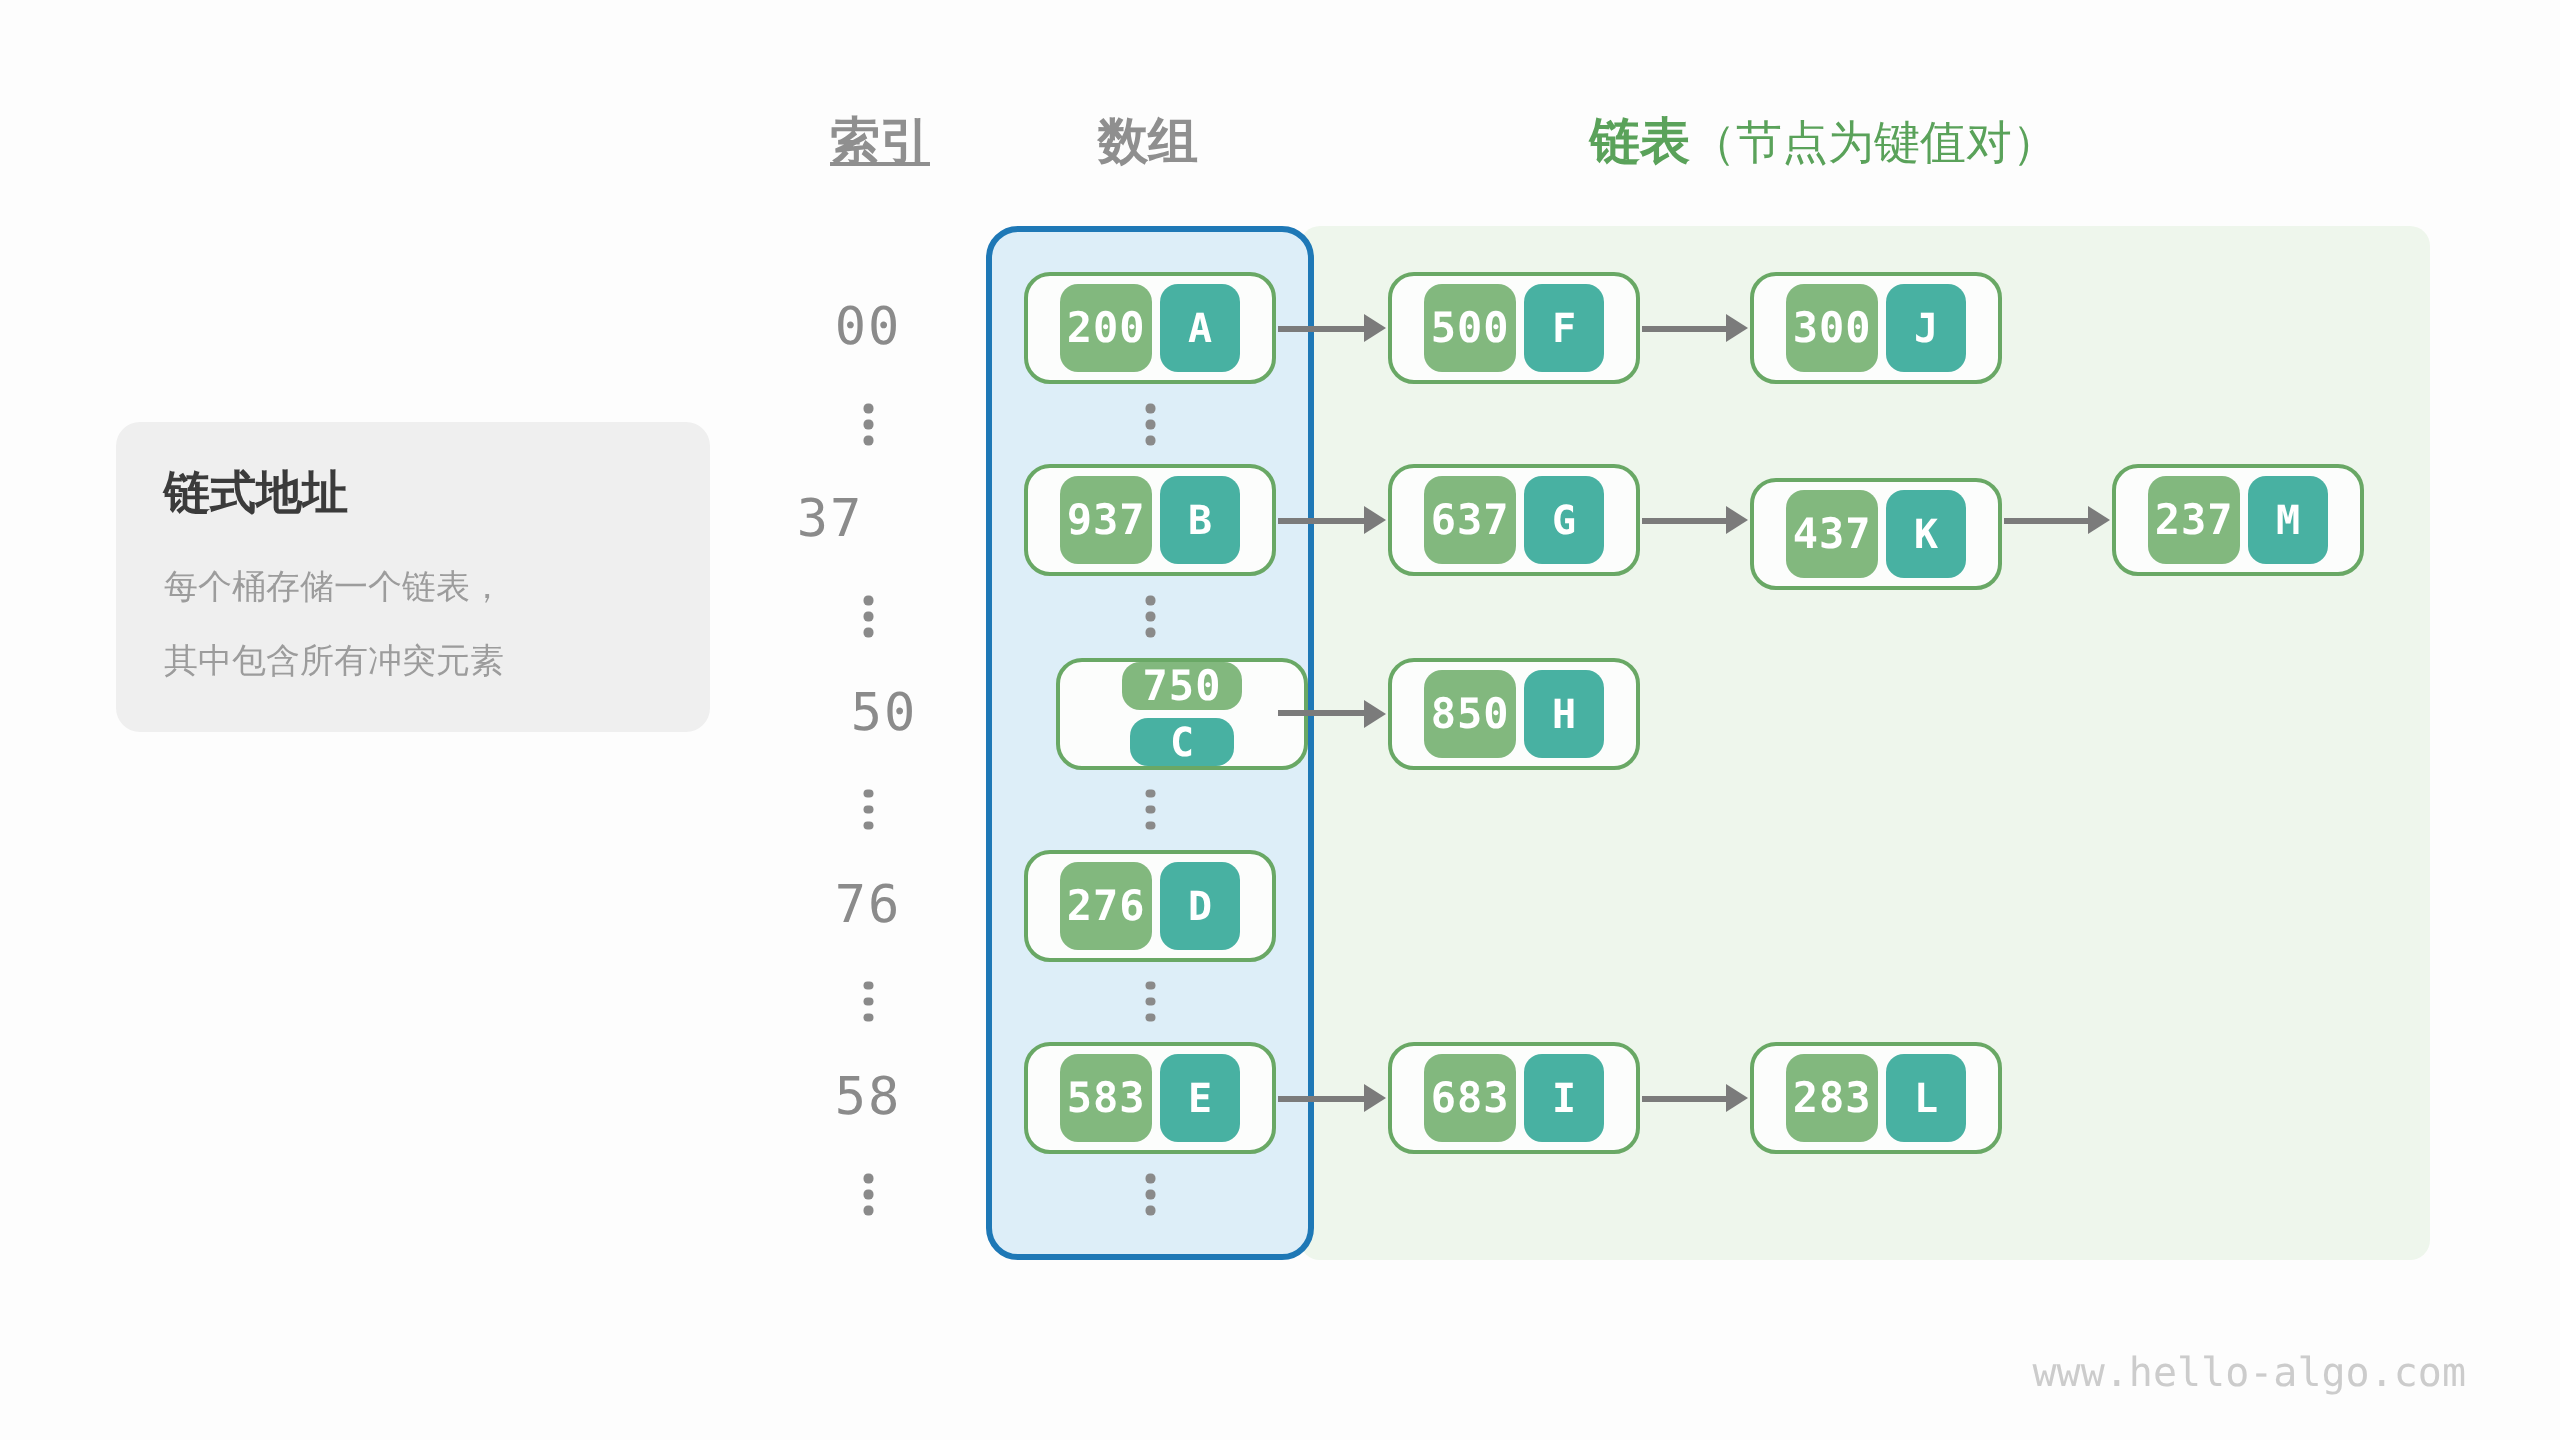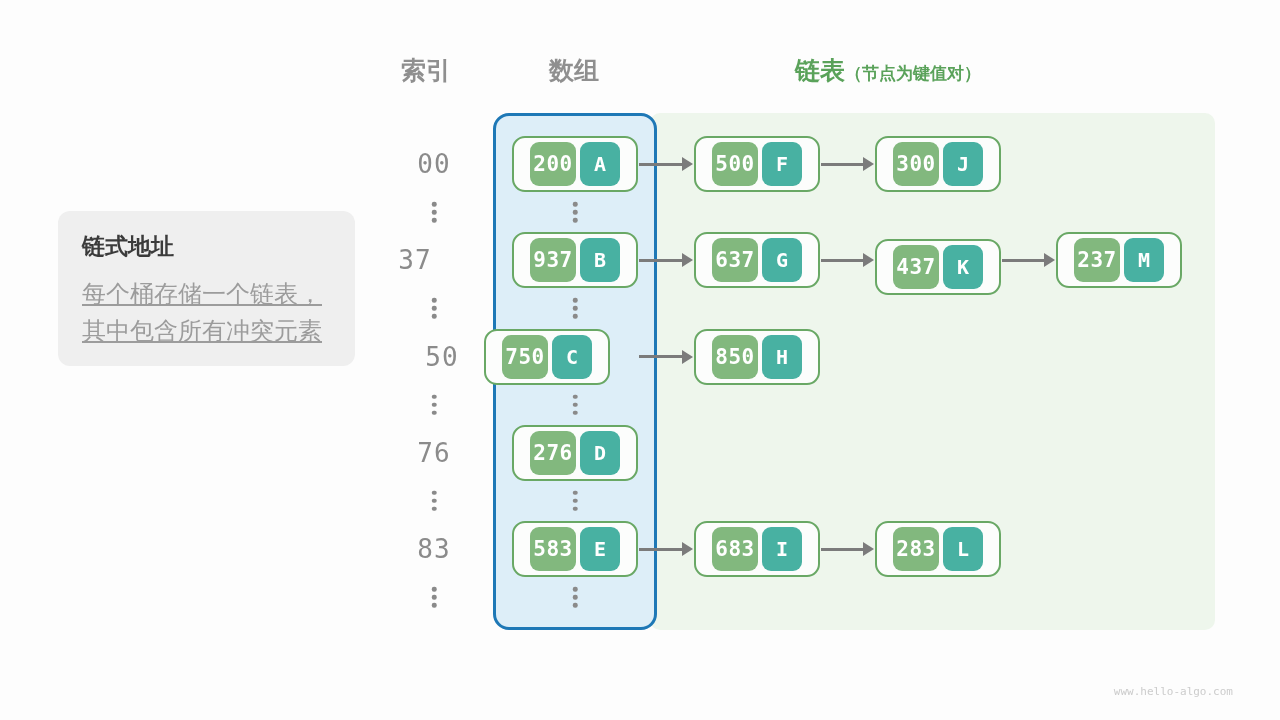--- a/index.html
+++ b/index.html
@@ -10,21 +10,21 @@
     --title-text:#3b3b3b; --muted-text:#9c9c9c; --box-fill:#efefef; --watermark:#cccccc;
   }
   html,body{margin:0;padding:0;}
   body{font-family:"Liberation Sans",sans-serif;background:var(--bg);}
   #canvas{position:relative;width:1280px;height:720px;overflow:hidden;background:var(--bg);}
 
   .hdr{position:absolute;top:54px;font-size:25px;font-weight:bold;color:var(--header-gray);white-space:nowrap;}
   .hdr.center{transform:translateX(-50%);}
   .hdr-list{position:absolute;top:54px;left:795px;white-space:nowrap;color:var(--header-green);}
   .hdr-list .bold{font-size:25px;font-weight:bold;}
-  .hdr-list .note{font-size:17px;font-weight:700;}
+  .hdr-list .note{font-size:23px;font-weight:400;}
 
   .list-region{position:absolute;left:650px;top:113px;width:565px;height:517px;
     background:var(--list-fill);border-radius:10px;}
   .array-region{position:absolute;left:493px;top:113px;width:164px;height:517px;
     background:var(--array-fill);border:3px solid var(--array-border);border-radius:16px;box-sizing:border-box;}
 
   .idx-label{position:absolute;transform:translate(-50%,-50%);
     font-family:"DejaVu Sans Mono","Liberation Mono",monospace;
     font-size:26px;color:var(--index-text);letter-spacing:1px;white-space:nowrap;}
 
@@ -40,41 +40,41 @@
   .cell.val{width:52px;font-size:20px;background:var(--value-fill);}
 
   .arrow{position:absolute;height:16px;display:flex;align-items:center;}
   .arrow .shaft{height:3px;background:var(--arrow);flex:1;}
   .arrow .head{width:0;height:0;border-left:11px solid var(--arrow);
     border-top:7.5px solid transparent;border-bottom:7.5px solid transparent;}
 
   .info-box{position:absolute;left:58px;top:211px;width:297px;height:155px;box-sizing:border-box;
     background:var(--box-fill);border-radius:12px;padding:20px 24px;}
   .info-box .title{font-size:23px;font-weight:bold;color:var(--title-text);}
-  .info-box .line{font-size:24px;color:var(--muted-text);line-height:37px;text-decoration:underline;}
+  .info-box .line{font-size:17px;color:var(--muted-text);line-height:37px;}
   .info-box .lines{margin-top:13px;}
 
   .hash-note{position:absolute;left:82px;top:432px;white-space:nowrap;}
   .hash-note .t{font-size:22px;font-weight:bold;color:var(--title-text);}
   .hash-note .code{font-family:"DejaVu Sans Mono","Liberation Mono",monospace;}
   .hash-note .t .code{font-size:21px;margin-left:14px;font-weight:600;}
   .hash-note .line{font-size:21px;color:var(--muted-text);line-height:38px;}
   .hash-note .line .code{font-size:20px;margin-left:8px;}
   .hash-note .line.first{margin-top:16px;}
 
   .watermark{position:absolute;right:47px;bottom:22px;
     font-family:"DejaVu Sans Mono","Liberation Mono",monospace;
-    font-size:11px;color:var(--watermark);}
+    font-size:20px;color:var(--watermark);}
 </style>
 </head>
 <body>
 
 <div id="canvas">
 
-  <div class="hdr center" style="left:426px;">索引</div>
+  <div class="hdr center" style="left:440px;text-decoration:underline;">索引</div>
   <div class="hdr center" style="left:574px;">数组</div>
   <div class="hdr-list">
     <span class="bold">链表</span><span class="note">（节点为键值对）</span>
   </div>
 
   <div class="list-region"></div>
   <div class="array-region"></div>
 
   <div id="rows-layer">
       <div class="idx-label" style="left: 434px; top: 164px;">00</div>
@@ -141,21 +141,21 @@
         <div class="dot"></div>
         <div class="dot"></div>
         <div class="dot"></div>
       </div>
       <div class="vdots" style="left: 575px; top: 308.375px;">
         <div class="dot"></div>
         <div class="dot"></div>
         <div class="dot"></div>
       </div>
       <div class="idx-label" style="left: 442px; top: 356.5px;">50</div>
-      <div class="node" style="left: 484px; top: 328.5px;">
+      <div class="node" style="left: 528px; top: 328.5px; flex-direction: column;">
         <div class="cell key">750</div>
         <div class="cell val">C</div>
       </div>
       <div class="node" style="left: 694px; top: 328.5px;">
         <div class="cell key">850</div>
         <div class="cell val">H</div>
       </div>
       <div class="arrow" style="left: 639px; top: 348.5px; width: 54px;">
         <div class="shaft"></div>
         <div class="head"></div>
@@ -178,21 +178,21 @@
       <div class="vdots" style="left: 434px; top: 500.875px;">
         <div class="dot"></div>
         <div class="dot"></div>
         <div class="dot"></div>
       </div>
       <div class="vdots" style="left: 575px; top: 500.875px;">
         <div class="dot"></div>
         <div class="dot"></div>
         <div class="dot"></div>
       </div>
-      <div class="idx-label" style="left: 434px; top: 549px;">83</div>
+      <div class="idx-label" style="left: 434px; top: 549px;">58</div>
       <div class="node" style="left: 512px; top: 521px;">
         <div class="cell key">583</div>
         <div class="cell val">E</div>
       </div>
       <div class="node" style="left: 694px; top: 521px;">
         <div class="cell key">683</div>
         <div class="cell val">I</div>
       </div>
       <div class="arrow" style="left: 639px; top: 541px; width: 54px;">
         <div class="shaft"></div>

